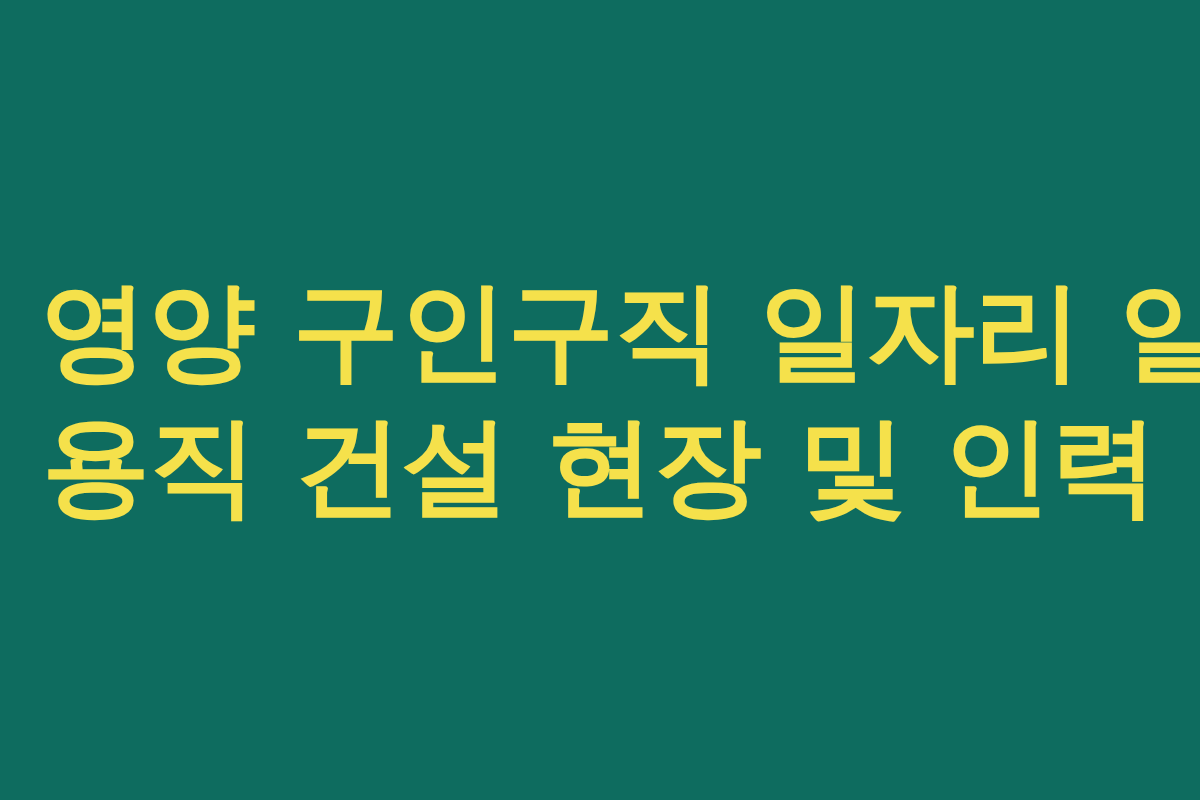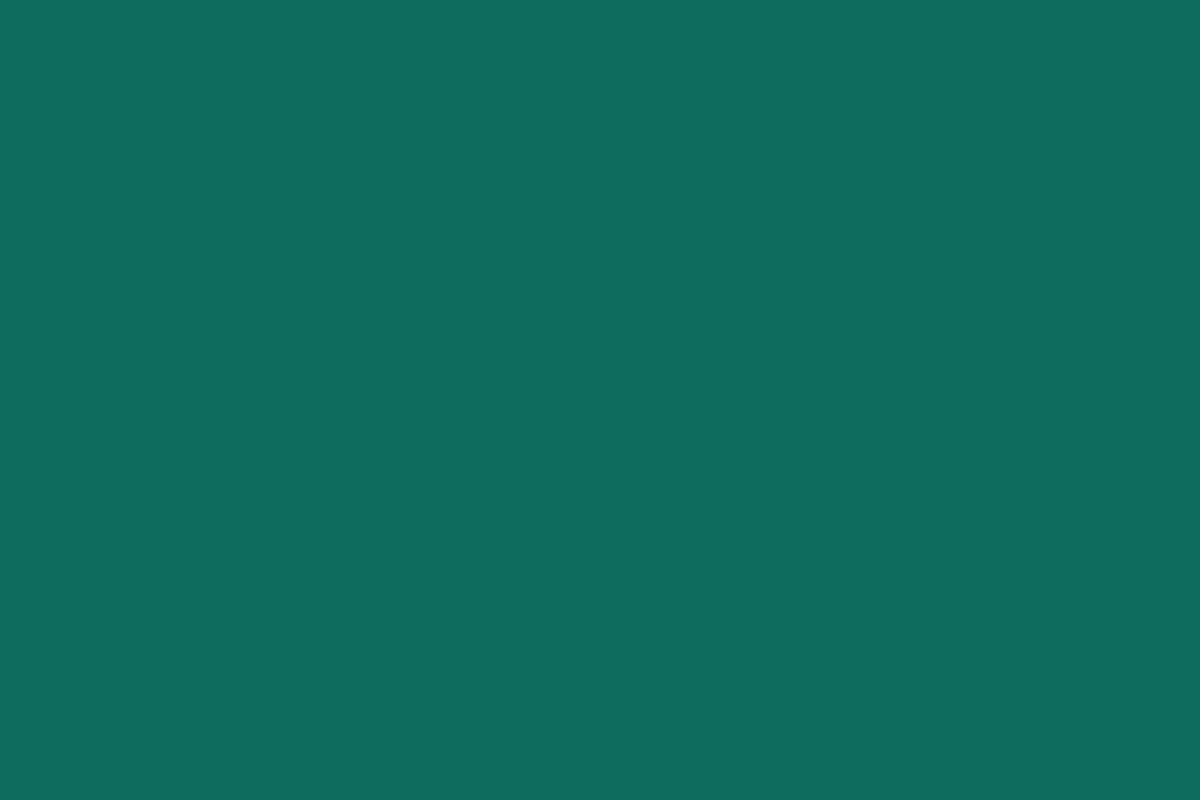--- a/index.html
+++ b/index.html
@@ -49,14 +49,16 @@
   
   #headline {
     transform: translateY(-2px);
   }
 </style>
 </head>
 <body>
 
 <div id="banner" style="background-color: rgb(14, 108, 95);">
   <h1 id="headline" style="color: rgb(245, 225, 75);">
+    <span class="headline-line">영양 구인구직 일자리 일</span>
+    <span class="headline-line">용직 건설 현장 및 인력</span>
   </h1>
 </div>
 
 </body></html>

